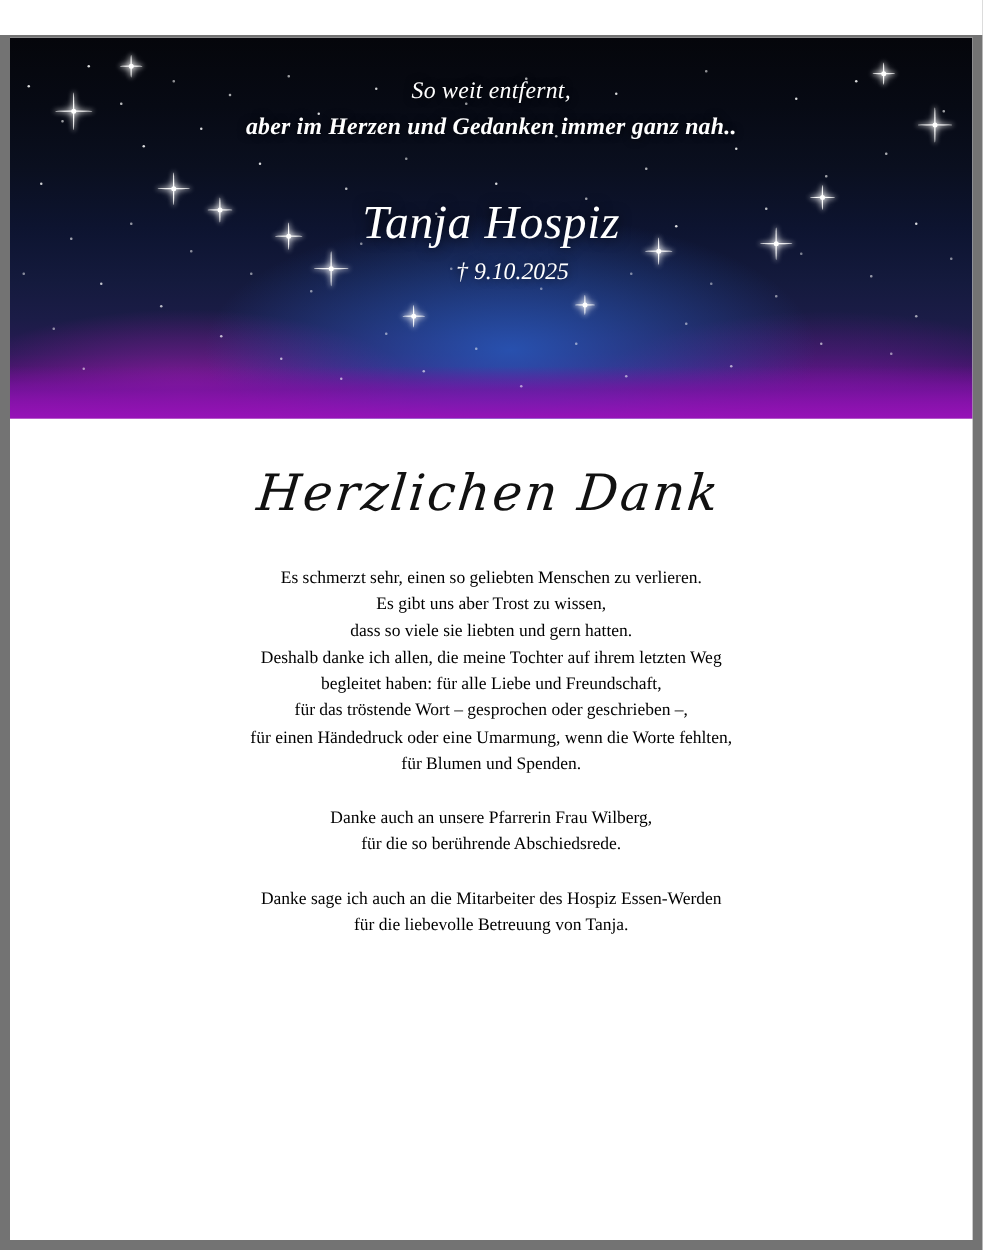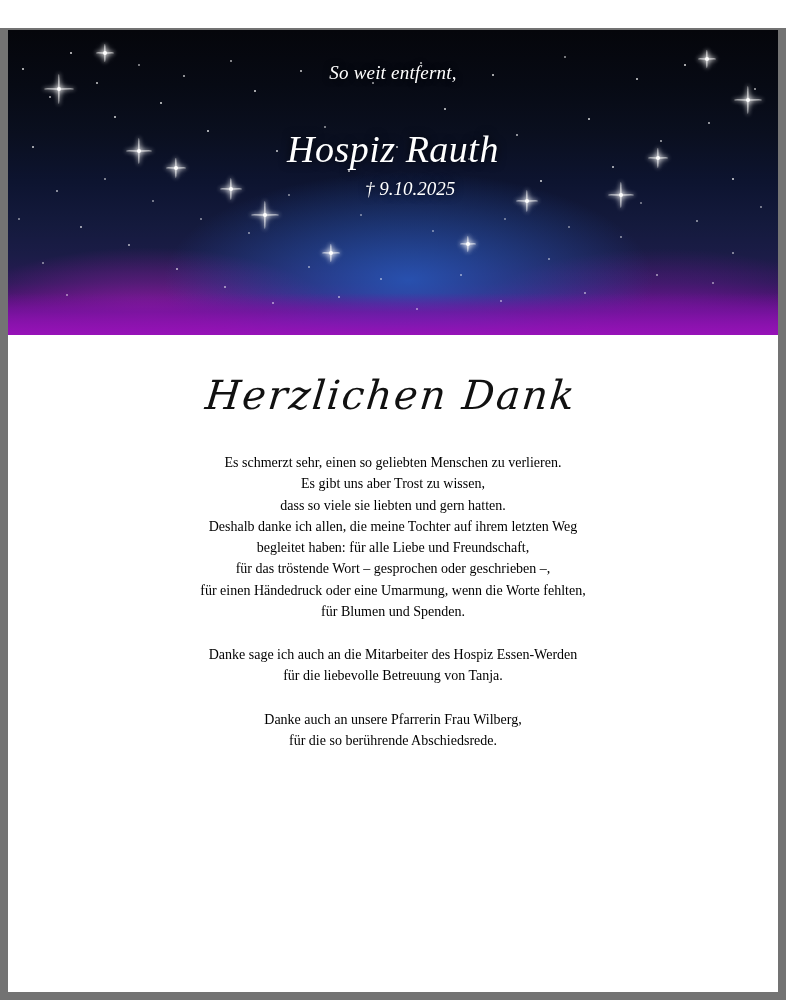--- a/index.html
+++ b/index.html
@@ -312,38 +312,39 @@
             <span class="core"></span>
           </span>
         <span class="bigstar" style="left:452px; top:206px; width:16px;height:16px;">
             <span class="core"></span>
           </span>
       </div>
 
       <div class="hero-text">
         <div class="quote">
           <div>So weit entfernt,</div>
+          <div class="quote-line2">aber im Herzen und Gedanken immer ganz nah..</div>
         </div>
-        <div class="deceased-name">Hospiz Rauth</div>
+        <div class="deceased-name">Tanja Hospiz</div>
         <div class="deceased-date">† 9.10.2025</div>
       </div>
     </div>
 
     <div class="body-area">
       <div class="thanks-script">Herzlichen Dank</div>
 
       <div class="para p1 nowrap-block">Es schmerzt sehr, einen so geliebten Menschen zu verlieren.
 Es gibt uns aber Trost zu wissen,
 dass so viele sie liebten und gern hatten.
 Deshalb danke ich allen, die meine Tochter auf ihrem letzten Weg
 begleitet haben: für alle Liebe und Freundschaft,
 für das tröstende Wort – gesprochen oder geschrieben –,
 für einen Händedruck oder eine Umarmung, wenn die Worte fehlten,
 für Blumen und Spenden.</div>
+      <div class="para p3 nowrap-block">Danke auch an unsere Pfarrerin Frau Wilberg,
+für die so berührende Abschiedsrede.</div>
       <div class="para p2 nowrap-block">Danke sage ich auch an die Mitarbeiter des Hospiz Essen-Werden
 für die liebevolle Betreuung von Tanja.</div>
-      <div class="para p3 nowrap-block">Danke auch an unsere Pfarrerin Frau Wilberg,
-für die so berührende Abschiedsrede.</div>
 
     </div>
 
   </div>
 </div>
 
 </body></html>

